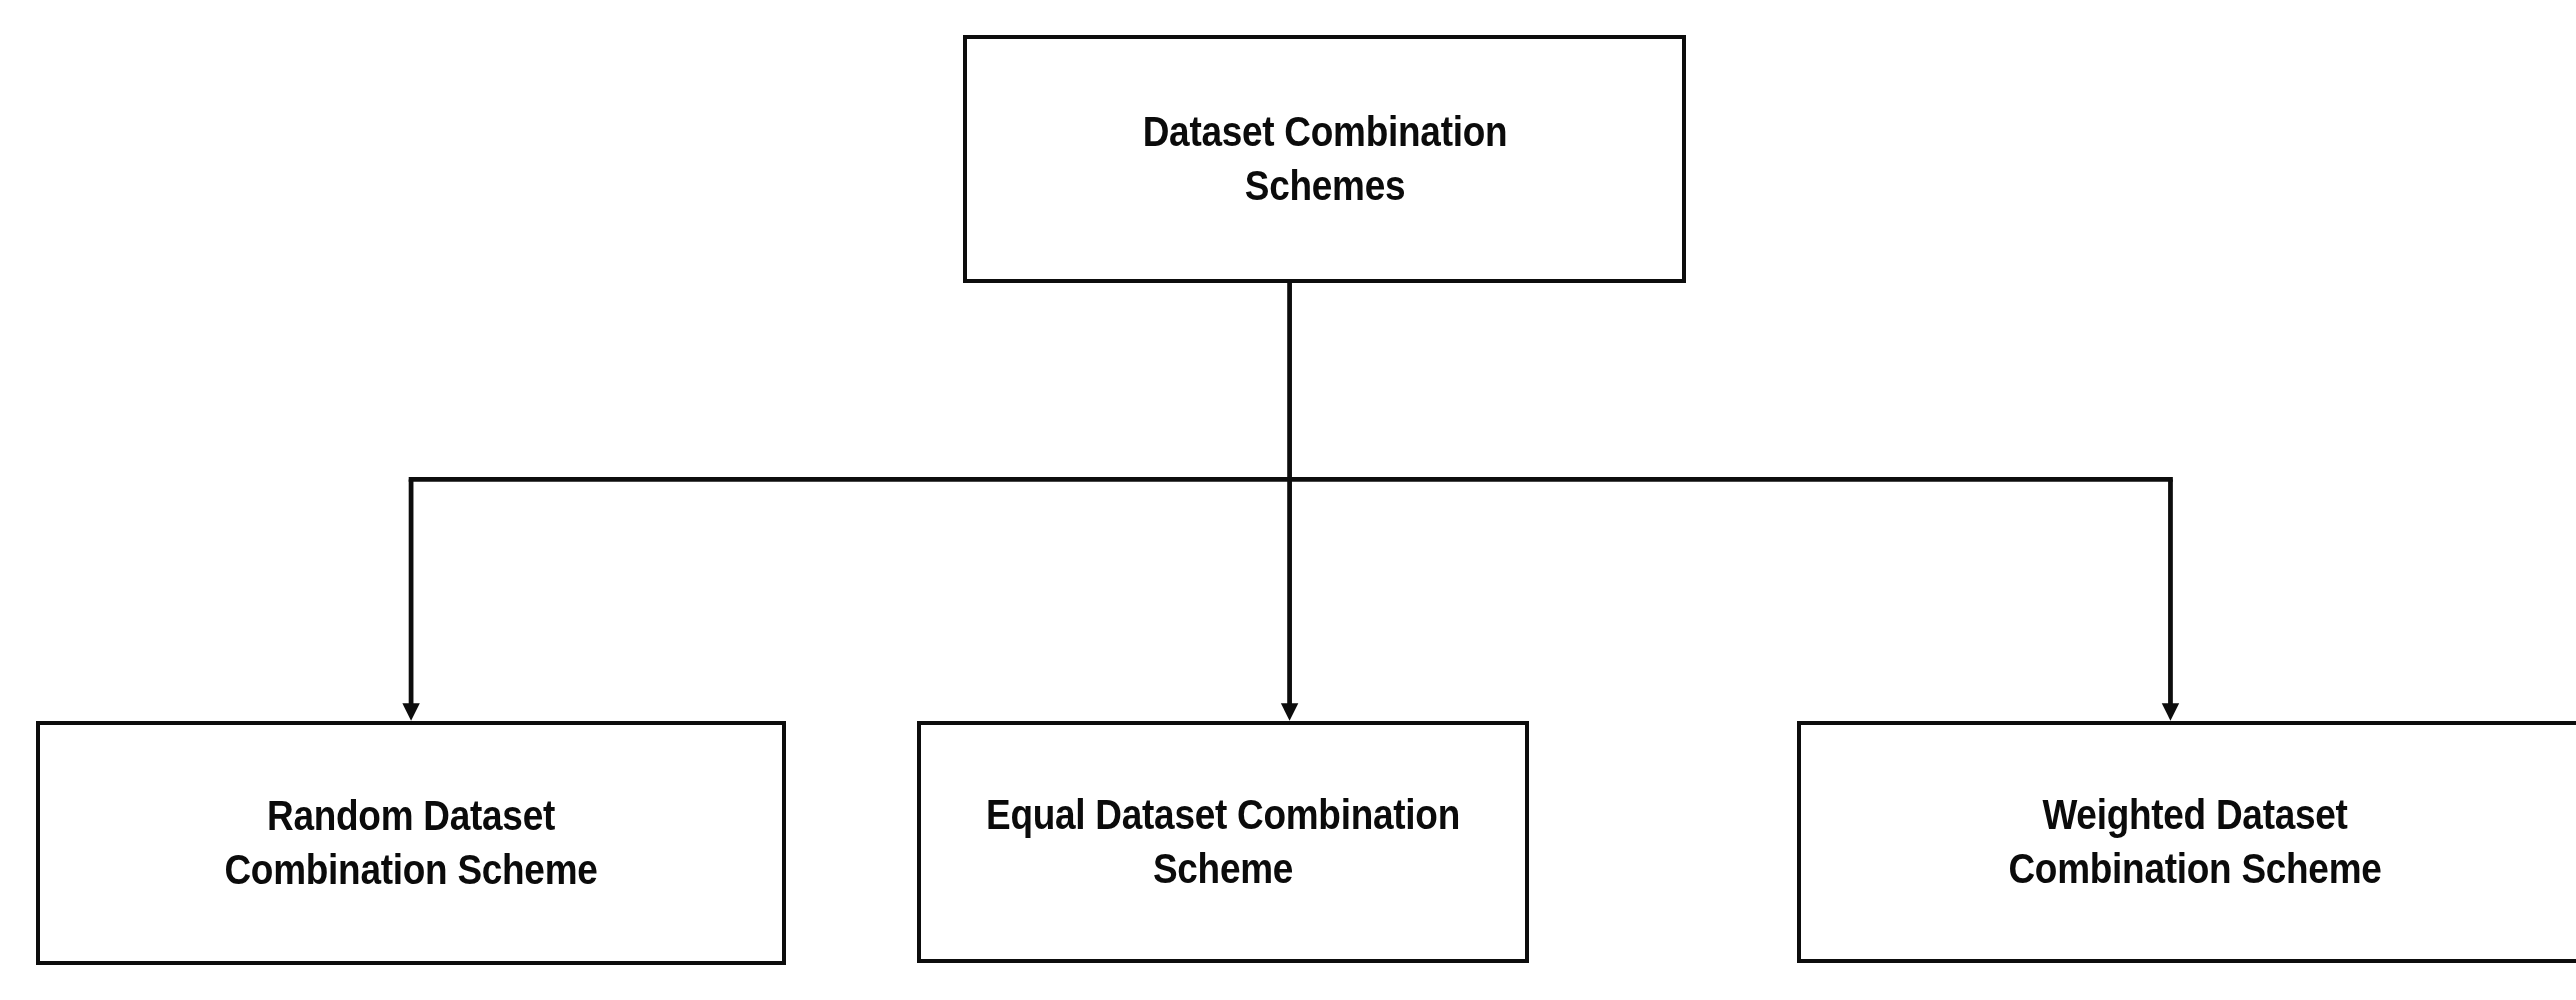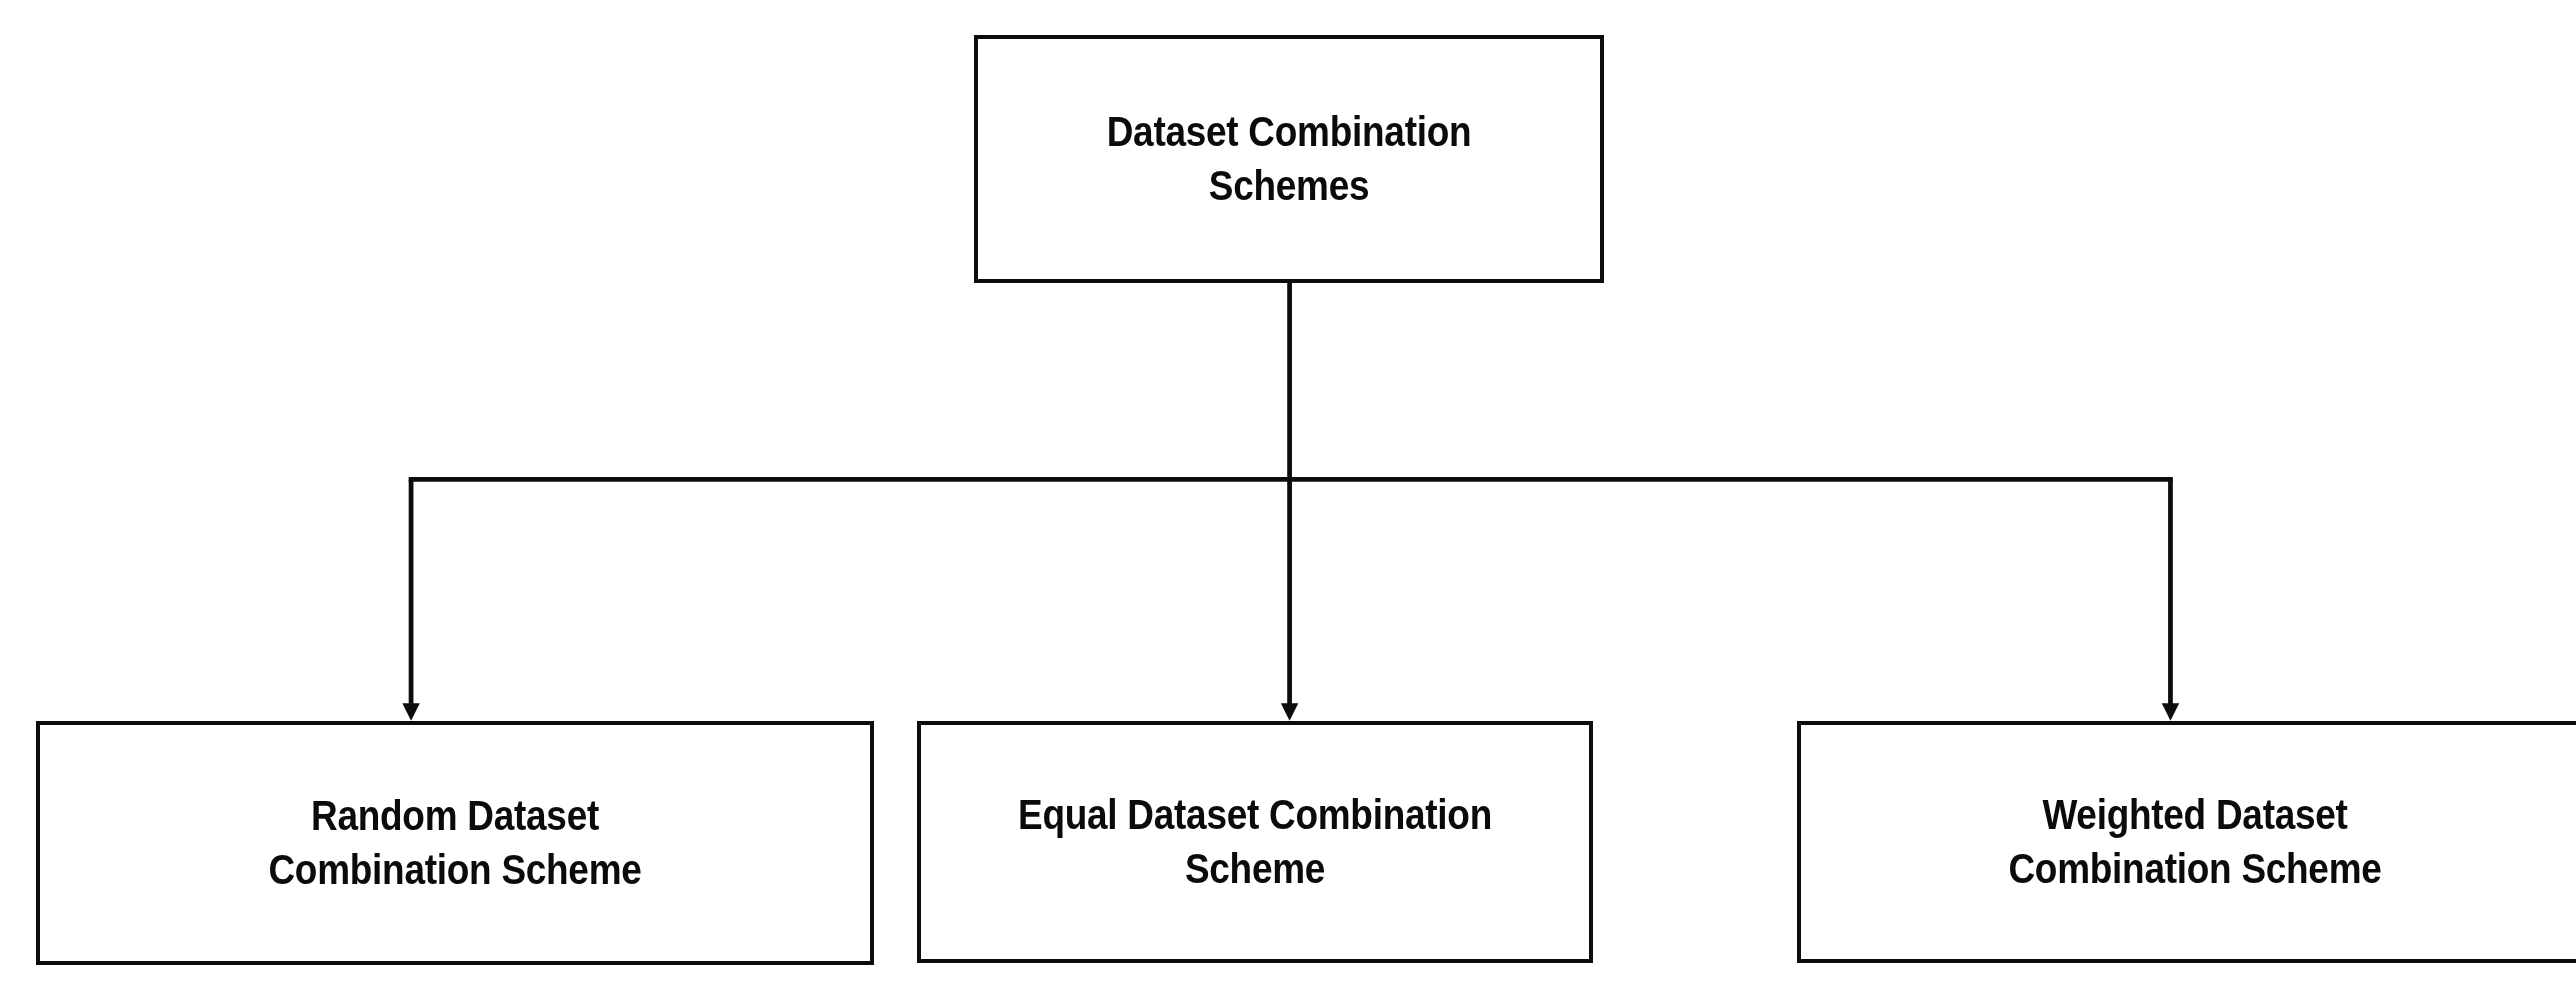--- a/index.html
+++ b/index.html
@@ -33,38 +33,37 @@
     color: #0b0b0b;
     line-height: 1.28;
     letter-spacing: -0.3px;
     padding: 0 22px;
     font-stretch: condensed;
     transform: scaleX(0.88);
   }
   #node-root {
     left: 963px;
     top: 35px;
-    width: 630px;
+    width: 723px;
     height: 248px;
-    margin-left: 11px;
   }
   #node-root .node-label {
     font-size: 42px;
     max-width: 524px;
   }
   #node-random {
     left: 36px;
     top: 721px;
-    width: 838px;
+    width: 750px;
     height: 244px;
   }
   #node-equal {
     left: 917px;
     top: 721px;
-    width: 676px;
+    width: 612px;
     height: 242px;
   }
   #node-weighted {
     left: 1797px;
     top: 721px;
     width: 796px;
     height: 242px;
   }
   #node-random .node-label,
   #node-weighted .node-label {

